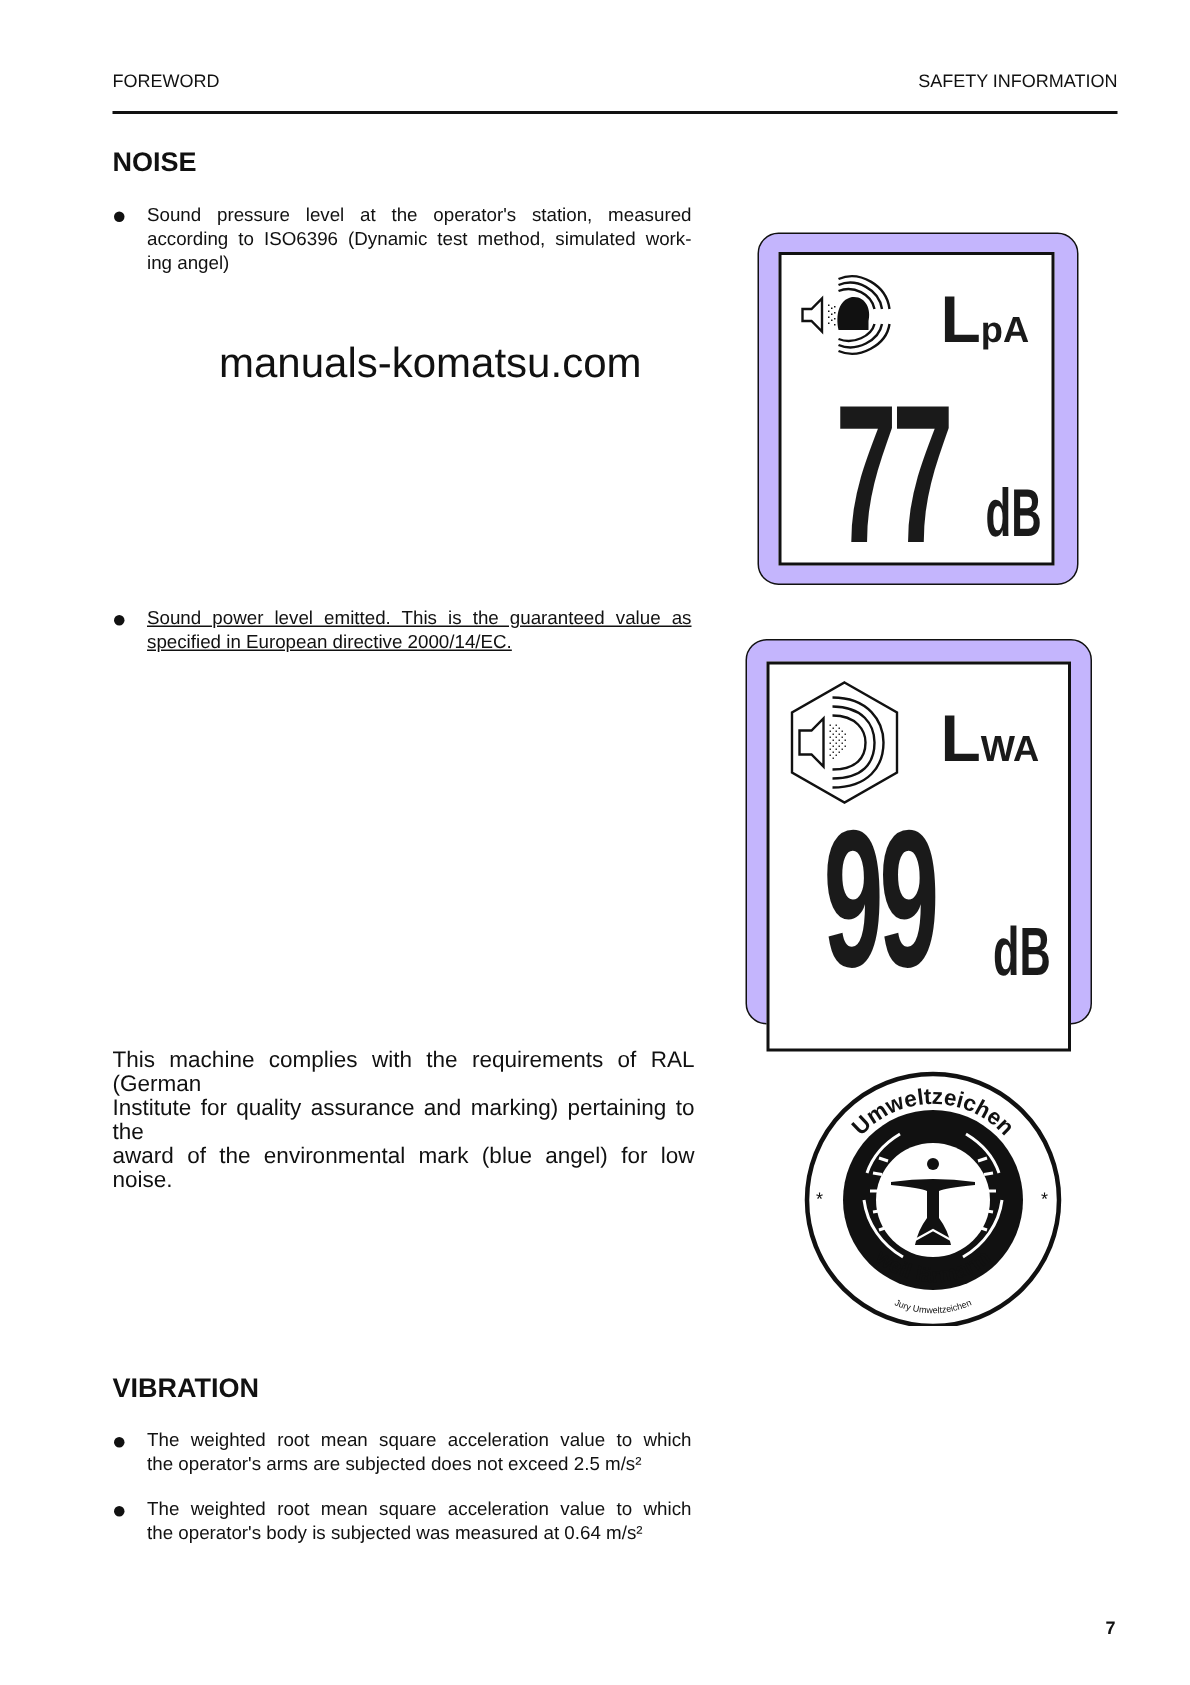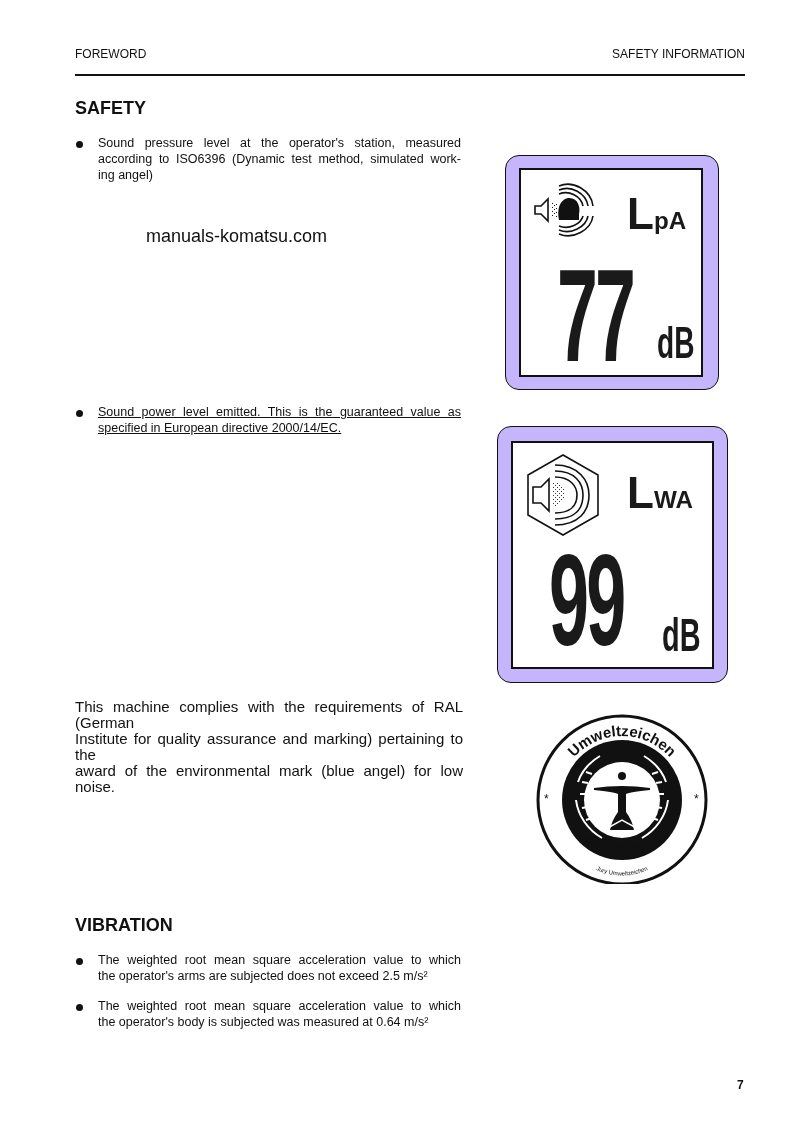--- a/index.html
+++ b/index.html
@@ -5,37 +5,37 @@
     html, body { margin: 0; padding: 0; background: #ffffff; }
     body { width: 793px; height: 1123px; position: relative; overflow: hidden;
            font-family: "Liberation Sans", sans-serif; color: #111; }
     .abs { position: absolute; }
     .hdr { font-size: 12px; top: 47px; }
     .rule { left: 75px; top: 74px; width: 670px; height: 2px; background: #111; }
     .h1 { font-size: 18px; font-weight: bold; }
     .bullet { width: 7px; height: 7px; border-radius: 50%; background: #111; }
     .para { font-size: 12.5px; line-height: 16px; text-align: justify; width: 363px; }
     .para-wide { font-size: 15px; line-height: 16px; width: 388px; text-align: justify; }
-    .watermark { font-size: 18px; color: #111; }
+    .watermark { font-size: 28px; color: #111; }
     .outer { border: 1.5px solid #111; border-radius: 14px; background: #c4b5fd; box-sizing: border-box; }
     .inner { border: 2.5px solid #111; box-sizing: border-box; background: #fff; }
     .bignum { font-weight: bold; color: #1a1a1a; transform-origin: left top; white-space: nowrap; letter-spacing: -4px; }
     .unit { font-weight: bold; color: #1a1a1a; transform-origin: left top; white-space: nowrap; }
     .lbl { font-weight: bold; color: #1a1a1a; white-space: nowrap; }
     .lbl sub { font-size: 0.55em; vertical-align: baseline; }
     .pagenum { font-size: 12px; font-weight: bold; }
   </style>
 </head>
 <body>
 
 <div class="abs hdr" style="left:75px;">FOREWORD</div>
 <div class="abs hdr" style="right:48px;">SAFETY INFORMATION</div>
 <div class="abs rule"></div>
 
-<div class="abs h1" style="left:75px; top:98px;">SAFETY</div>
+<div class="abs h1" style="left:75px; top:98px;">NOISE</div>
 
 <div class="abs bullet" style="left:76px; top:141px;"></div>
 <div class="abs para" style="left:98px; top:135px;">
   <div style="text-align-last: justify;">Sound pressure level at the operator's station, measured</div>
   <div style="text-align-last: justify;">according to ISO6396 (Dynamic test method, simulated work-</div>
   <div>ing angel)</div>
 </div>
 
 <div class="abs watermark" style="left:146px; top:226px;">manuals-komatsu.com</div>
 
@@ -73,21 +73,21 @@
   </div>
 </div>
 
 <div class="abs bullet" style="left:76px; top:410px;"></div>
 <div class="abs para" style="left:98px; top:404px;text-decoration:underline;">
   <div style="text-align-last: justify;">Sound power level emitted.  This is the guaranteed value as</div>
   <div>specified in European directive 2000/14/EC.</div>
 </div>
 
 <div class="abs outer" style="left:497px; top:426px; width:231px; height:257px;">
-  <div class="abs inner" style="left:13px; top:14px; width:203px; height:228px;">
+  <div class="abs inner" style="left:13px; top:14px; width:203px; height:260px;">
     <svg class="abs" style="left:12px; top:10px;" width="76" height="84" viewBox="0 0 76 84">
       <polygon points="38,2 73,22 73,62 38,82 3,62 3,22" fill="none" stroke="#111" stroke-width="1.6"></polygon>
       <path d="M8 34 L16 34 L24 26 L24 58 L16 50 L8 50 Z" fill="none" stroke="#111" stroke-width="1.6"></path>
       <g fill="#111" opacity="0.85">
         <rect x="28" y="30" width="1" height="1"></rect>
           <rect x="30" y="32" width="1" height="1"></rect>
           <rect x="32" y="30" width="1" height="1"></rect>
         <rect x="28" y="34" width="1" height="1"></rect>
           <rect x="30" y="36" width="1" height="1"></rect>
           <rect x="32" y="34" width="1" height="1"></rect>

